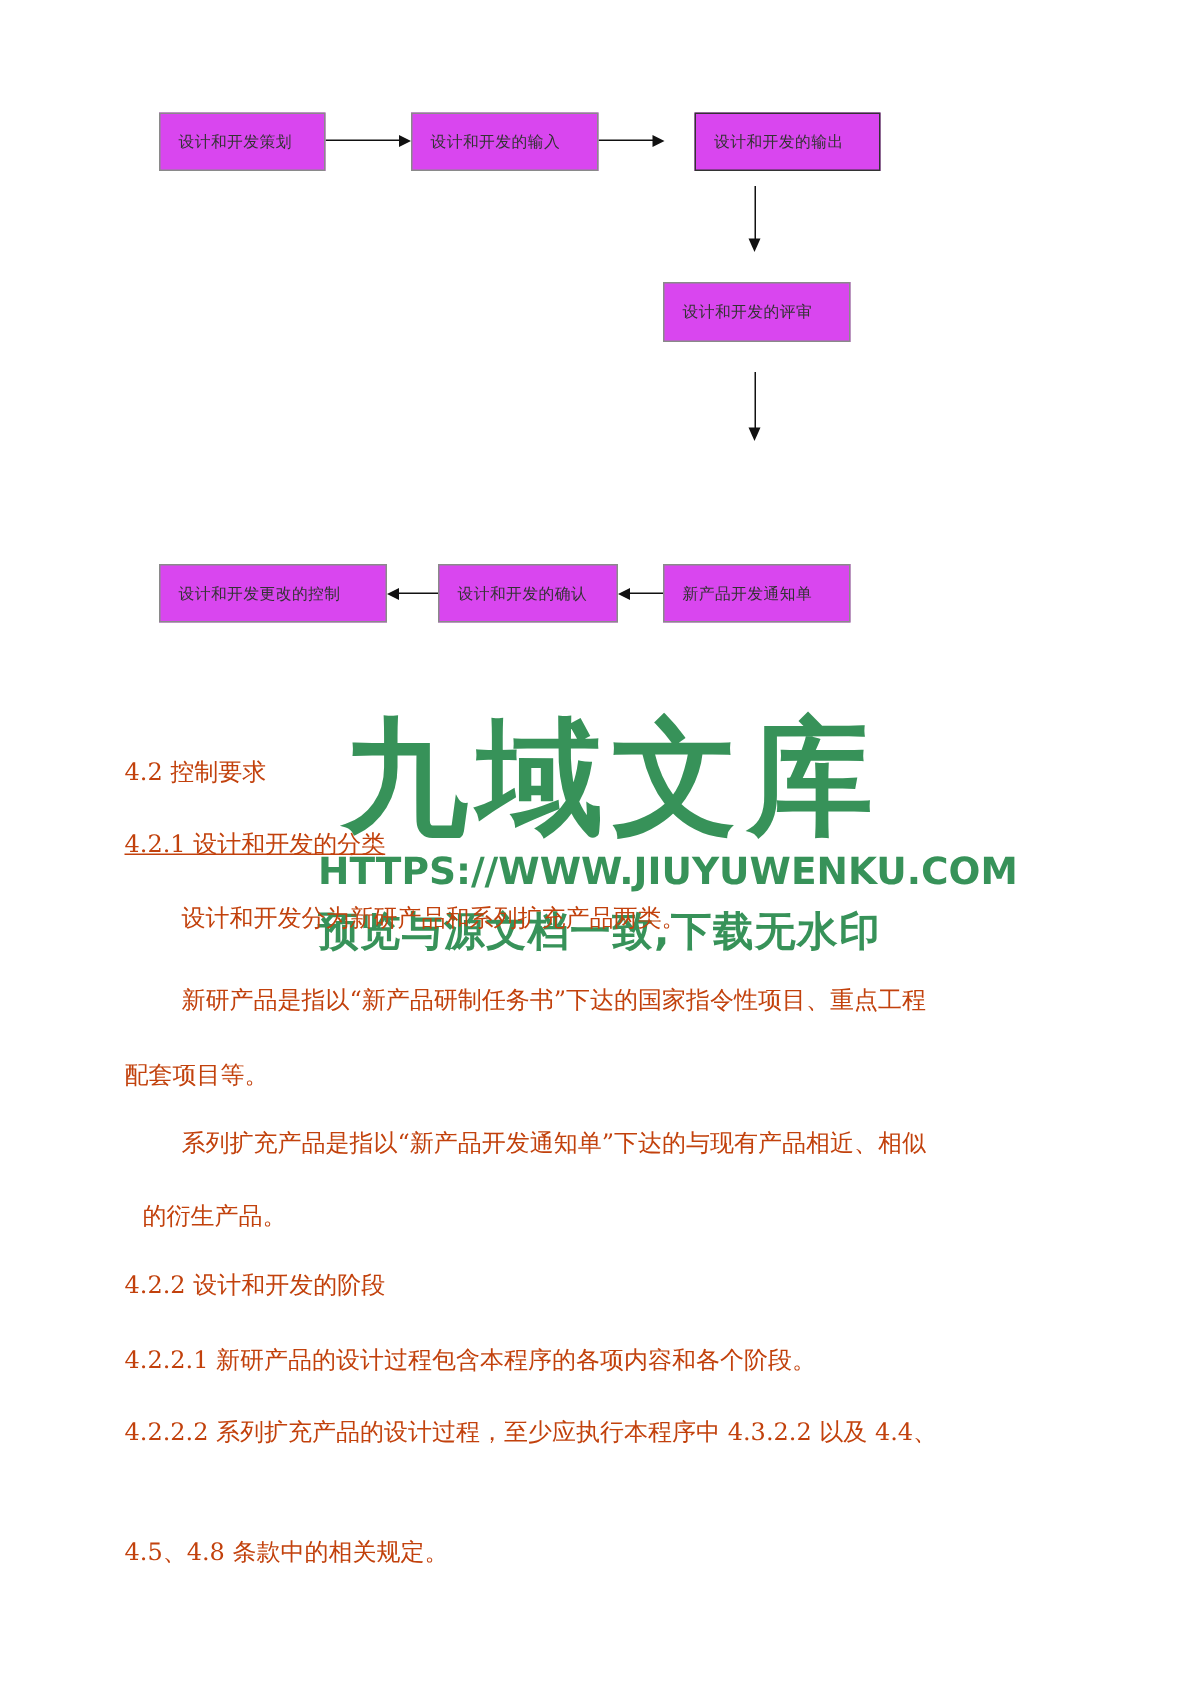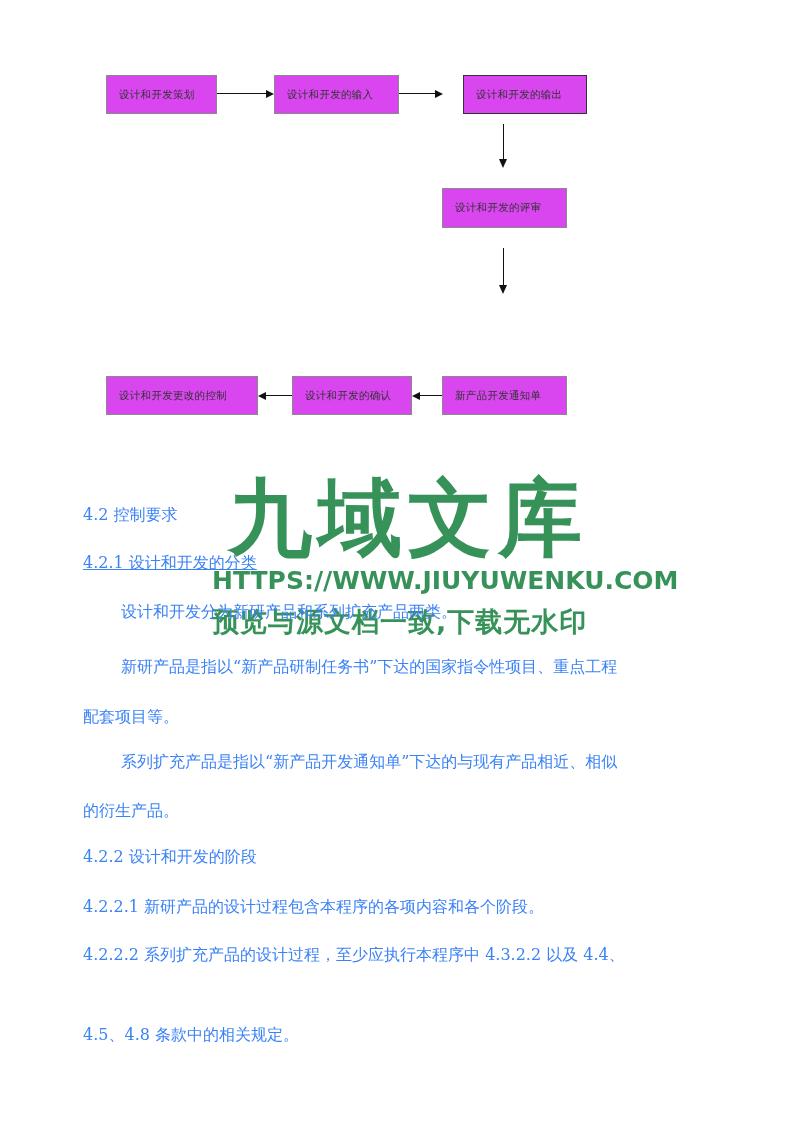--- a/index.html
+++ b/index.html
@@ -14,21 +14,21 @@
   .ah-right { position: absolute; width: 0; height: 0;
               border-top: 4px solid transparent; border-bottom: 4px solid transparent;
               border-left: 8px solid #111; }
   .ah-left { position: absolute; width: 0; height: 0;
              border-top: 4px solid transparent; border-bottom: 4px solid transparent;
              border-right: 8px solid #111; }
   .ah-down { position: absolute; width: 0; height: 0;
              border-left: 4px solid transparent; border-right: 4px solid transparent;
              border-top: 9px solid #111; }
   .line { position: absolute; left: 83px; font-size: 16px; line-height: 20px;
-          white-space: nowrap; color: #3b82f6; }
+          white-space: nowrap; color: #c2410c; }
   .line.indent { left: 121px; }
   .wm { position: absolute; color: #15803d; font-family: "DejaVu Sans", "Liberation Sans", sans-serif;
         font-weight: bold; white-space: nowrap; opacity: 0.85; z-index: 0; }
   .wm.big { left: 228px; top: 470px; font-size: 84px; letter-spacing: 6px; line-height: 96px; }
   .wm.url { left: 212px; top: 566px; font-size: 25px; line-height: 30px; letter-spacing: 0px; }
   .wm.sub { left: 212px; top: 606px; font-size: 27px; line-height: 32px; letter-spacing: 1px; }
   .line, .box { z-index: 1; }
 </style>
 </head>
 <body>
@@ -67,18 +67,18 @@
   <div class="box" style="left:106px; top:376px; width:152px; height:39px;">设计和开发更改的控制</div>
 </div>
 
 <div>
   <div class="line" style="top:505px;">4.2 控制要求</div>
   <div class="line" style="top:553px;text-decoration:underline;">4.2.1 设计和开发的分类</div>
   <div class="line indent" style="top:602px;">设计和开发分为新研产品和系列扩充产品两类。</div>
   <div class="line indent" style="top:657px;text-align:center;">新研产品是指以“新产品研制任务书”下达的国家指令性项目、重点工程</div>
   <div class="line" style="top:707px;">配套项目等。</div>
   <div class="line indent" style="top:752px;">系列扩充产品是指以“新产品开发通知单”下达的与现有产品相近、相似</div>
-  <div class="line" style="top:801px;">的衍生产品。</div>
+  <div class="line" style="top:801px;margin-left:12px;">的衍生产品。</div>
   <div class="line" style="top:847px;">4.2.2 设计和开发的阶段</div>
   <div class="line" style="top:897px;">4.2.2.1 新研产品的设计过程包含本程序的各项内容和各个阶段。</div>
   <div class="line" style="top:945px;">4.2.2.2 系列扩充产品的设计过程，至少应执行本程序中 4.3.2.2 以及 4.4、</div>
   <div class="line" style="top:1025px;">4.5、4.8 条款中的相关规定。</div>
 </div>
 
 </body></html>

